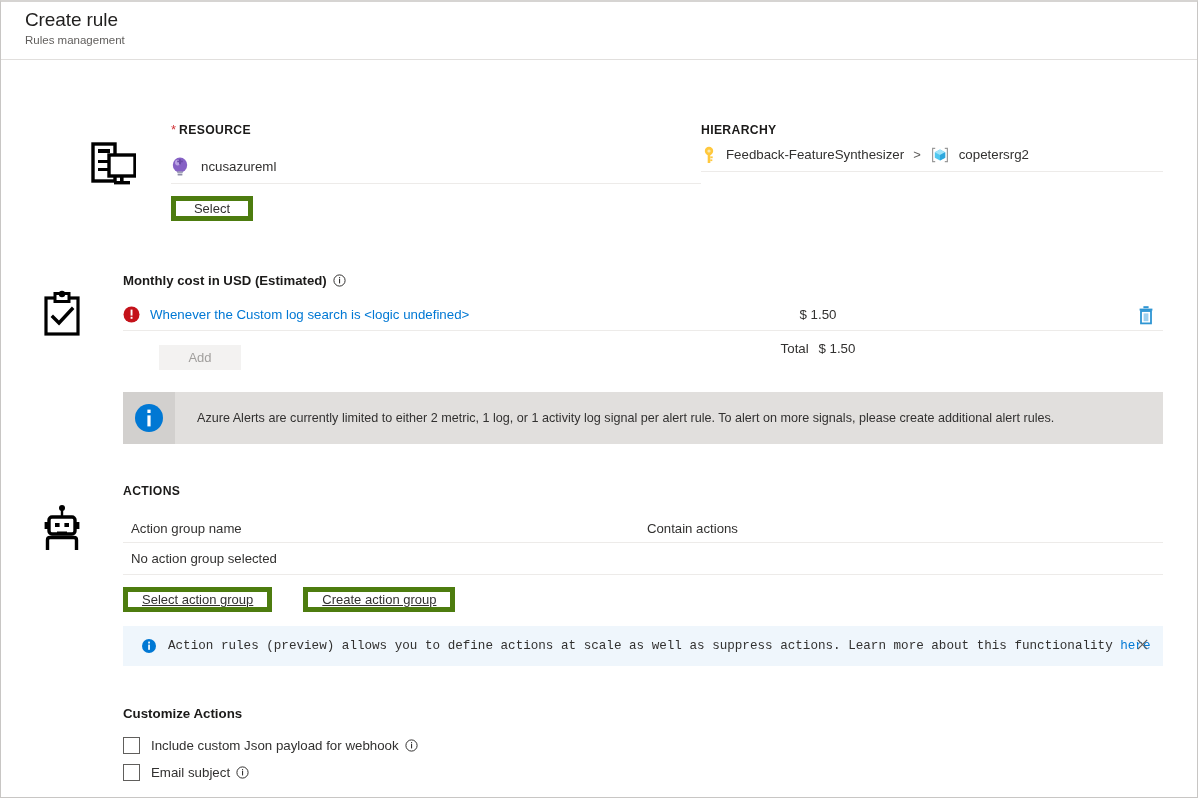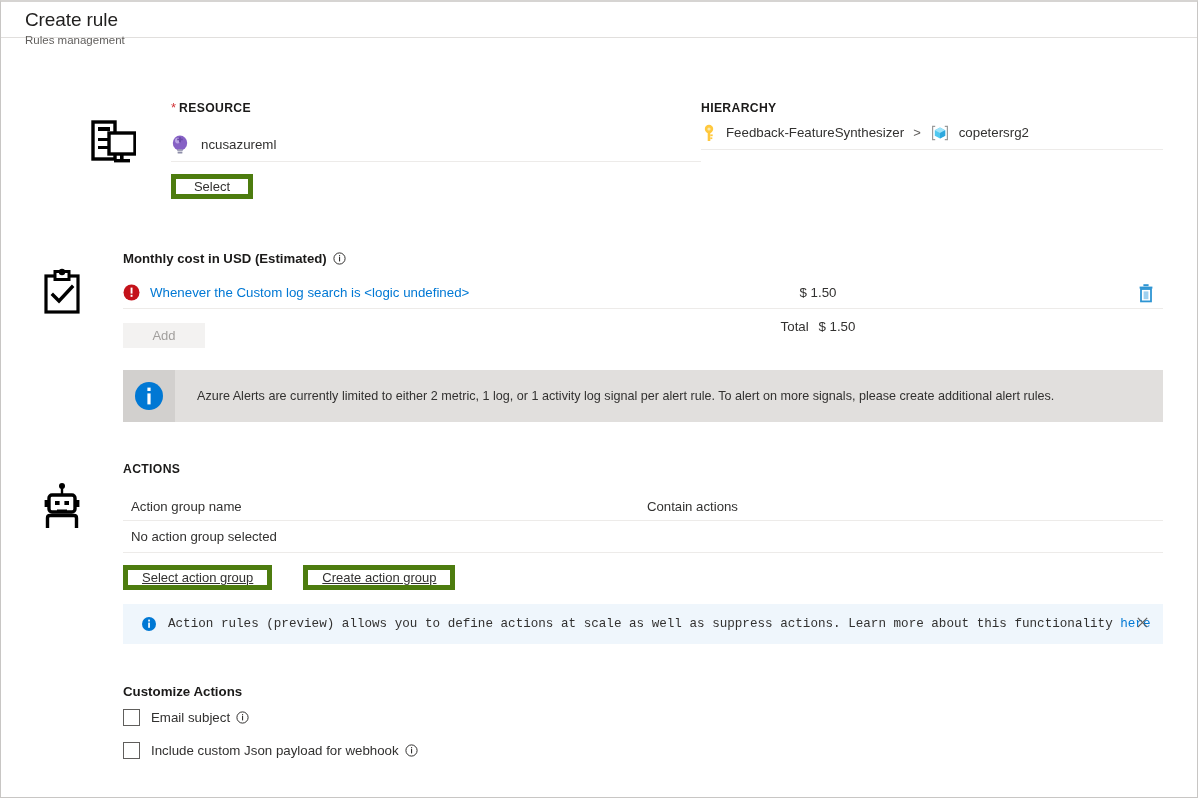--- a/index.html
+++ b/index.html
@@ -20,21 +20,21 @@
     width: 1198px;
     height: 798px;
     background: #ffffff;
     border: 1px solid #c8c6c4;
     border-top: 2px solid #d6d4d2;
     overflow: hidden;
   }
 
   
   .header {
-    height: 36px;
+    height: 58px;
     border-bottom: 1px solid #e1dfdd;
     padding: 6px 0 0 24px;
   }
   .header-title {
     font-size: 19px;
     font-weight: 400;
     color: #201f1e;
     line-height: 24px;
     letter-spacing: -0.1px;
   }
@@ -438,21 +438,21 @@
           <div class="col-left">
             <div class="cond-row">
 
               <svg width="17" height="17" viewBox="0 0 17 17">
                 <circle cx="8.5" cy="8.5" r="8" fill="#c4121a"></circle>
                 <rect x="7.6" y="3.6" width="1.9" height="6" fill="#fff"></rect>
                 <rect x="7.6" y="10.8" width="1.9" height="2" fill="#fff"></rect>
               </svg>
               <span class="cond-text">Whenever the Custom log search is &lt;logic undefined&gt;</span>
             </div>
-            <div style="margin-top:14px;">
+            <div style="margin-top:14px;margin-left:36px;">
               <button class="btn disabled">Add</button>
             </div>
           </div>
 
           <div class="col-right">
             <div class="cost-cell">
               <span class="cost-val">$ 1.50</span>
               <span class="trash">
                 <svg width="18" height="20" viewBox="0 0 18 20">
                   <rect x="6.4" y="1.2" width="5.2" height="2" fill="#2e95d3"></rect>
@@ -531,44 +531,44 @@
           <span class="banner-close">
             <svg width="11" height="11" viewBox="0 0 11 11">
               <line x1="0.8" y1="0.8" x2="10.2" y2="10.2" stroke="#605e5c" stroke-width="1.2"></line>
               <line x1="10.2" y1="0.8" x2="0.8" y2="10.2" stroke="#605e5c" stroke-width="1.2"></line>
             </svg>
           </span>
         </div>
 
         <div class="cust-title">Customize Actions</div>
 
+        <div class="check-row" style="margin-top:16px;">
+          <span class="checkbox"></span>
+          <span class="check-label">
+            <span>Include custom Json payload for webhook</span>
+            <span class="info-glyph">
+              <svg width="13" height="13" viewBox="0 0 13 13">
+                <circle cx="6.5" cy="6.5" r="5.6" fill="none" stroke="#323130" stroke-width="1"></circle>
+                <rect x="6" y="5" width="1.1" height="4.4" fill="#323130"></rect>
+                <rect x="6" y="3.1" width="1.1" height="1.2" fill="#323130"></rect>
+              </svg>
+            </span>
+          </span>
+        </div>
+
         <div class="check-row">
           <span class="checkbox"></span>
           <span class="check-label">
             <span>Email subject</span>
             <span class="info-glyph">
               <svg width="13" height="13" viewBox="0 0 13 13">
                 <circle cx="6.5" cy="6.5" r="5.6" fill="none" stroke="#323130" stroke-width="1"></circle>
                 <rect x="6" y="5" width="1.1" height="4.4" fill="#323130"></rect>
                 <rect x="6" y="3.1" width="1.1" height="1.2" fill="#323130"></rect>
               </svg>
             </span>
           </span>
         </div>
-
-        <div class="check-row" style="margin-top:16px;">
-          <span class="checkbox"></span>
-          <span class="check-label">
-            <span>Include custom Json payload for webhook</span>
-            <span class="info-glyph">
-              <svg width="13" height="13" viewBox="0 0 13 13">
-                <circle cx="6.5" cy="6.5" r="5.6" fill="none" stroke="#323130" stroke-width="1"></circle>
-                <rect x="6" y="5" width="1.1" height="4.4" fill="#323130"></rect>
-                <rect x="6" y="3.1" width="1.1" height="1.2" fill="#323130"></rect>
-              </svg>
-            </span>
-          </span>
-        </div>
       </div>
     </div>
 
   </div>
 </div>
 
 </body></html>

